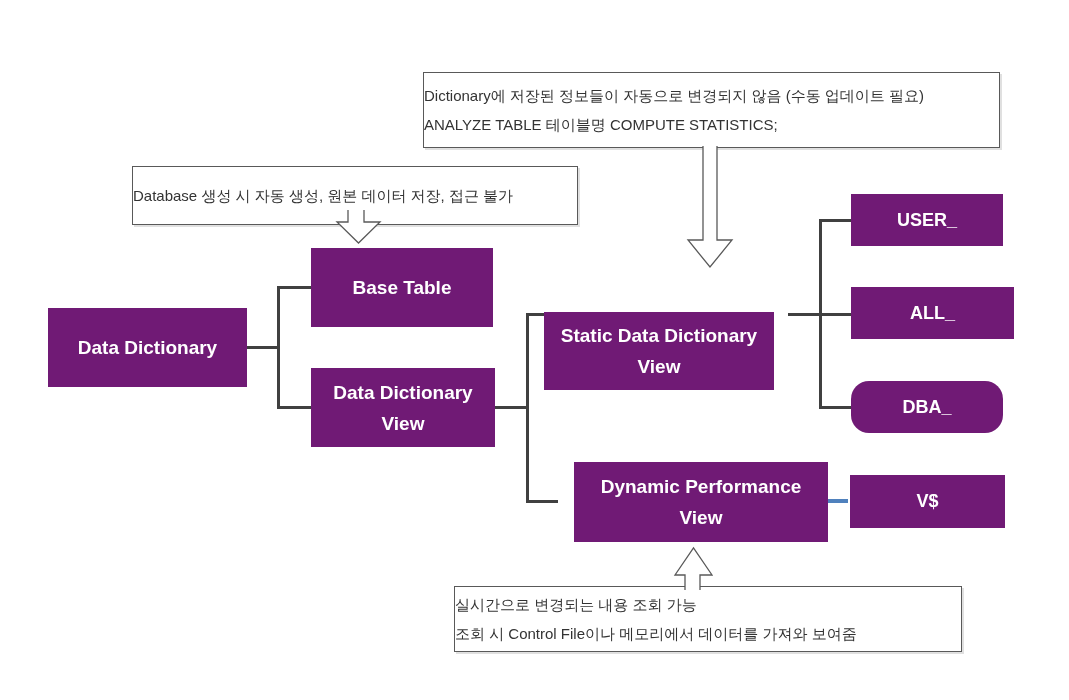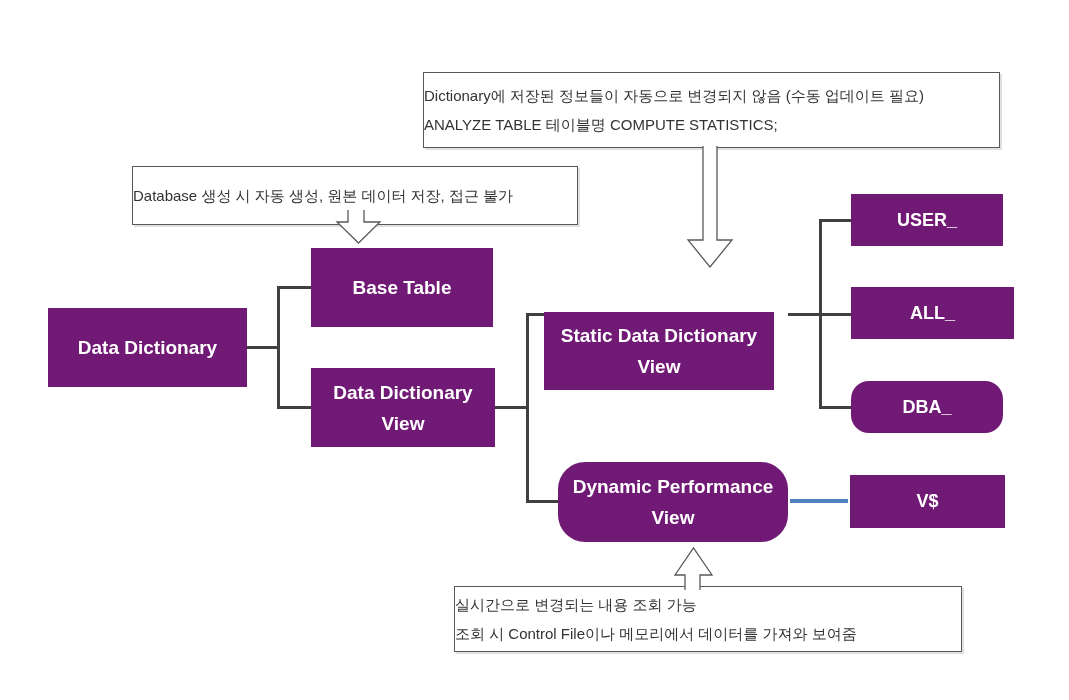--- a/index.html
+++ b/index.html
@@ -105,21 +105,21 @@
   <div class="node" style="left:311px; top:368px; width:184px; height:79px;">
     <span>Data Dictionary</span>
     <span>View</span>
   </div>
 
   <div class="node" style="left:544px; top:275px; width:230px; height:78px;margin-top:37px;">
     <span>Static Data Dictionary</span>
     <span>View</span>
   </div>
 
-  <div class="node" style="left:558px; top:462px; width:230px; height:80px;border-radius:27px;">
+  <div class="node" style="left:574px; top:462px; width:254px; height:80px;">
     <span>Dynamic Performance</span>
     <span>View</span>
   </div>
 
   <div class="node small" style="left:851px; top:194px; width:152px; height:52px;">
     <span>USER_</span>
   </div>
 
   <div class="node small" style="left:851px; top:287px; width:163px; height:52px;">
     <span>ALL_</span>

